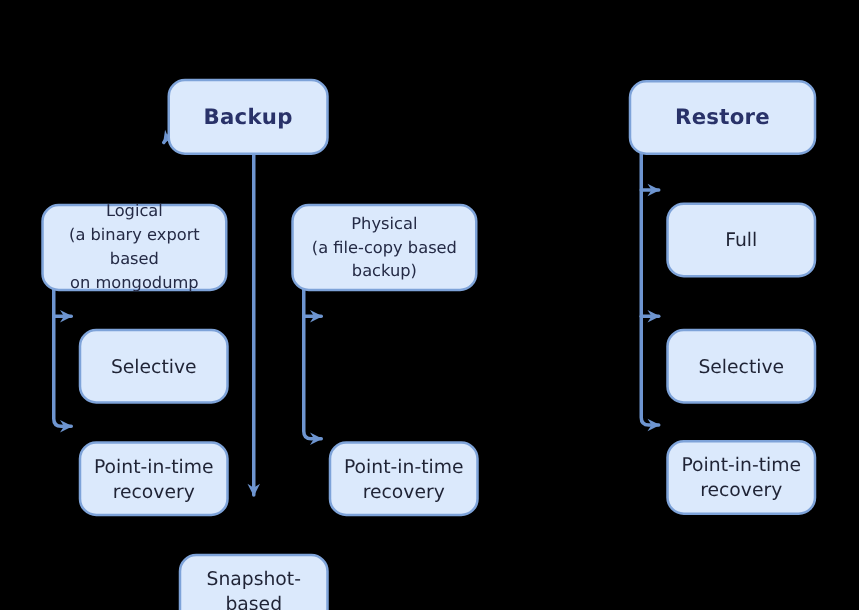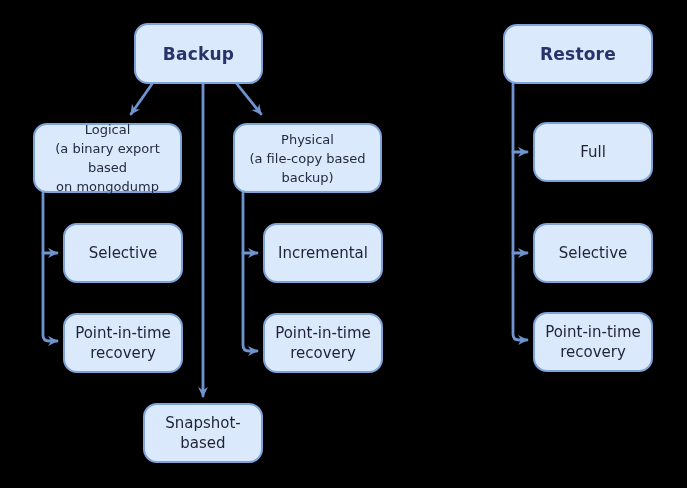--- a/index.html
+++ b/index.html
@@ -25,20 +25,21 @@
     border-radius: 14px;
     display: flex;
     flex-direction: column;
     align-items: center;
     justify-content: center;
     text-align: center;
     color: #1f2335;
     font-size: 15px;
     line-height: 20px;
     white-space: pre-line;
+    margin-top: 40px;
   }
   .node .label { white-space: pre-line; }
   .title-node {
     font-size: 17px;
     font-weight: 600;
     color: #293269;
     letter-spacing: 0.2px;
   }
   .desc-node {
     font-size: 13px;
@@ -107,23 +108,20 @@
 
   <div class="node" id="node-selective-l">
     <span class="label">Selective</span>
   </div>
 
   <div class="node" id="node-pit-l">
     <span class="label">Point-in-time
 recovery</span>
   </div>
 
-  <div class="node" id="node-incremental">
-    <span class="label">Incremental</span>
-  </div>
 
   <div class="node" id="node-pit-m">
     <span class="label">Point-in-time
 recovery</span>
   </div>
 
   <div class="node" id="node-full">
     <span class="label">Full</span>
   </div>
 

